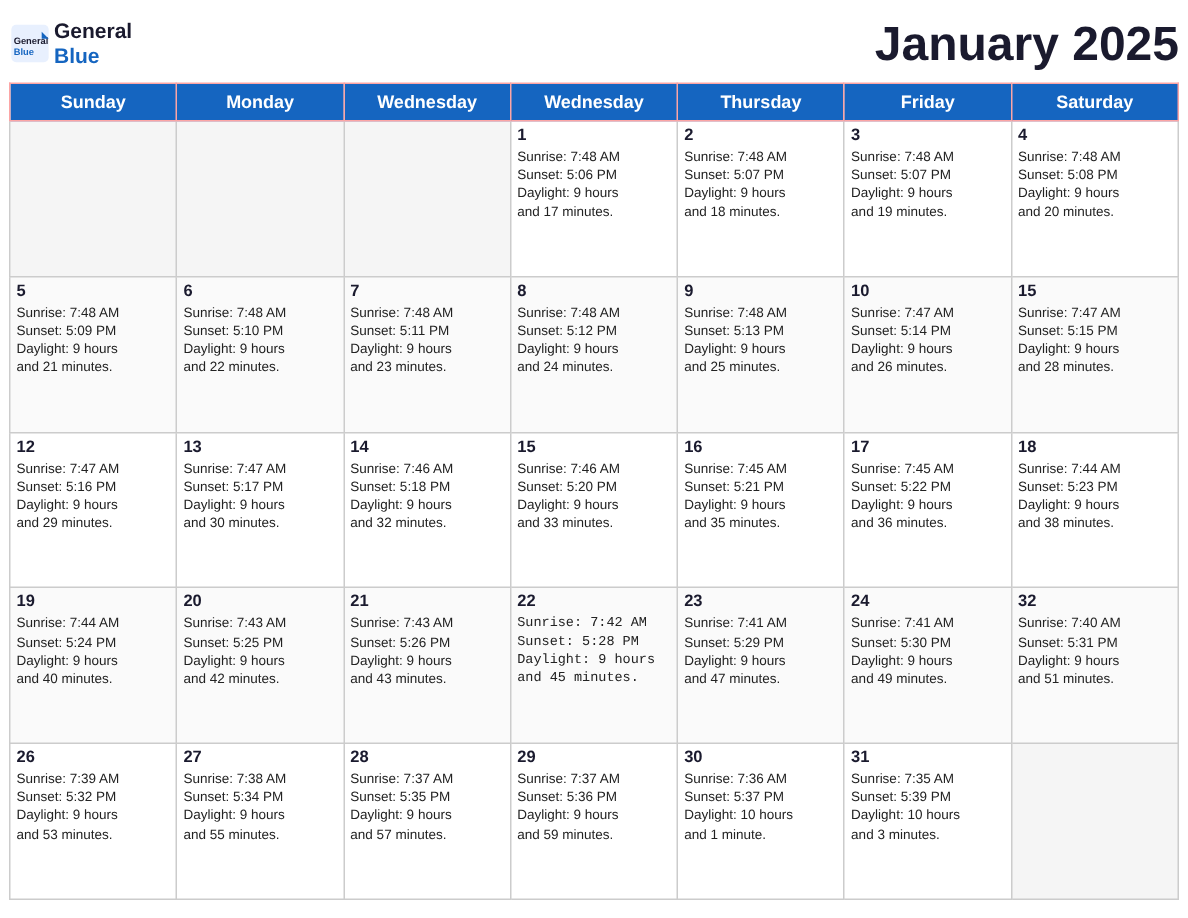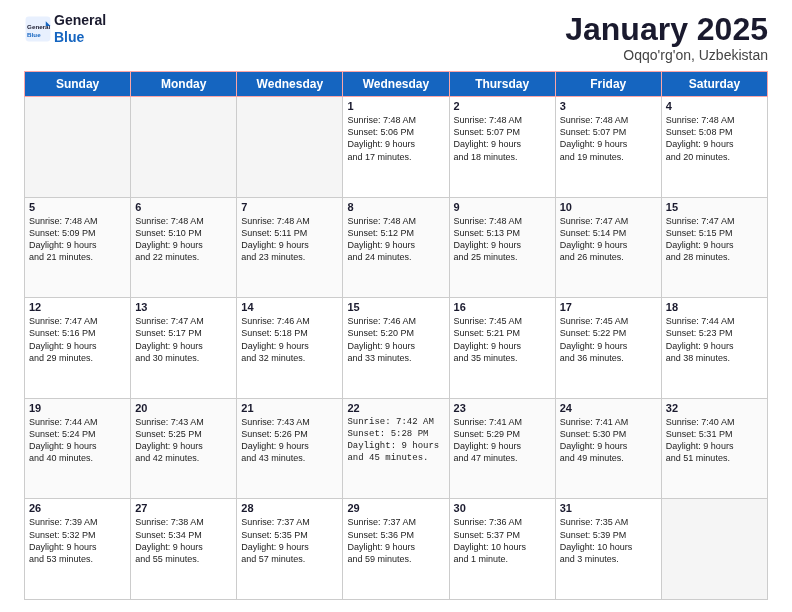--- a/index.html
+++ b/index.html
@@ -6,41 +6,40 @@
     body {
       font-family: Arial, sans-serif;
       background: #fff;
       width: 792px;
       height: 612px;
       overflow: hidden;
     }
     .page {
       width: 792px;
       height: 612px;
-      padding: 12px 24px;
+      padding: 12px 6px;
       display: flex;
       flex-direction: column;
     }
     .header {
       display: flex;
       justify-content: space-between;
       align-items: flex-start;
       margin-bottom: 8px;
     }
     .logo {
       display: flex;
       align-items: center;
       gap: 2px;
     }
     .logo-icon {
       width: 28px;
       height: 28px;
     }
     .title-area {
-      text-align: right;
     }
     .month-title {
       font-size: 32px;
       font-weight: bold;
       color: #1a1a2e;
       line-height: 1.1;
     }
     .location {
       font-size: 14px;
       color: #444;
@@ -101,21 +100,20 @@
         <text x="4" y="28" font-size="8" font-weight="bold" fill="#1565c0" font-family="Arial">Blue</text>
         <polygon points="28,8 34,14 28,14" fill="#1565c0"></polygon>
       </svg>
       <div style="display:flex;flex-direction:column;line-height:1.2">
         <span style="font-size:14px;font-weight:bold;color:#1a1a2e;">General</span>
         <span style="font-size:14px;font-weight:bold;color:#1565c0;">Blue</span>
       </div>
     </div>
     <div class="title-area">
       <div class="month-title">January 2025</div>
-      <div class="location">Oqqo'rg'on, Uzbekistan</div>
     </div>
   </div>
 
   <table class="calendar">
     <thead>
       <tr>
       <th>Sunday</th>
           <th>Monday</th>
           <th>Wednesday</th>
           <th>Wednesday</th>

